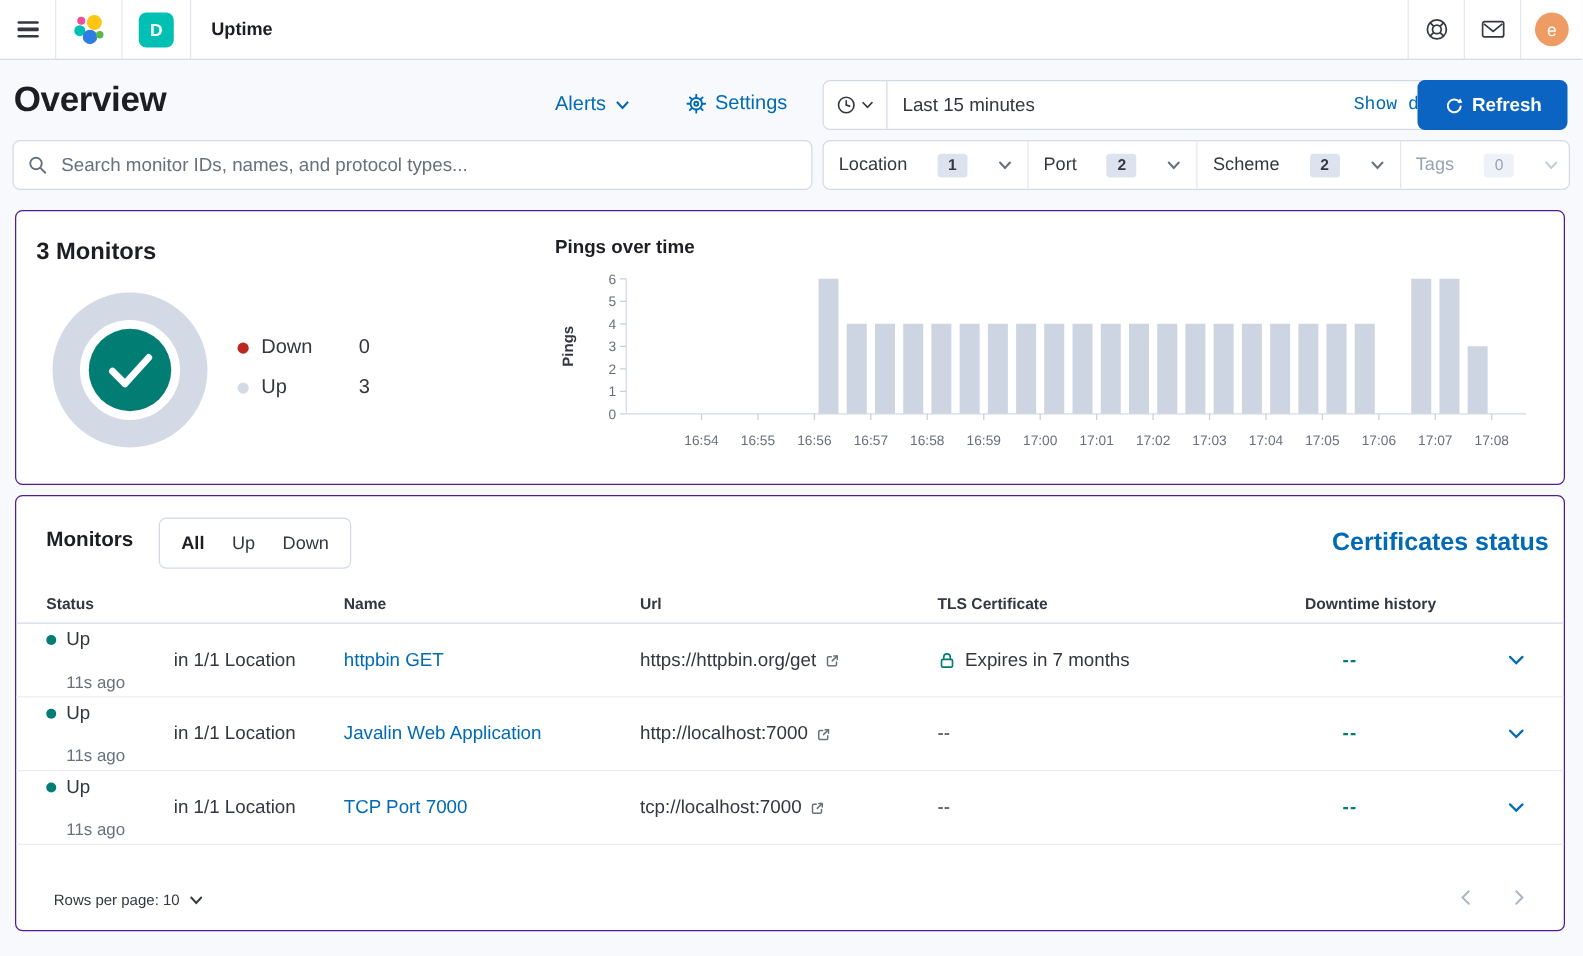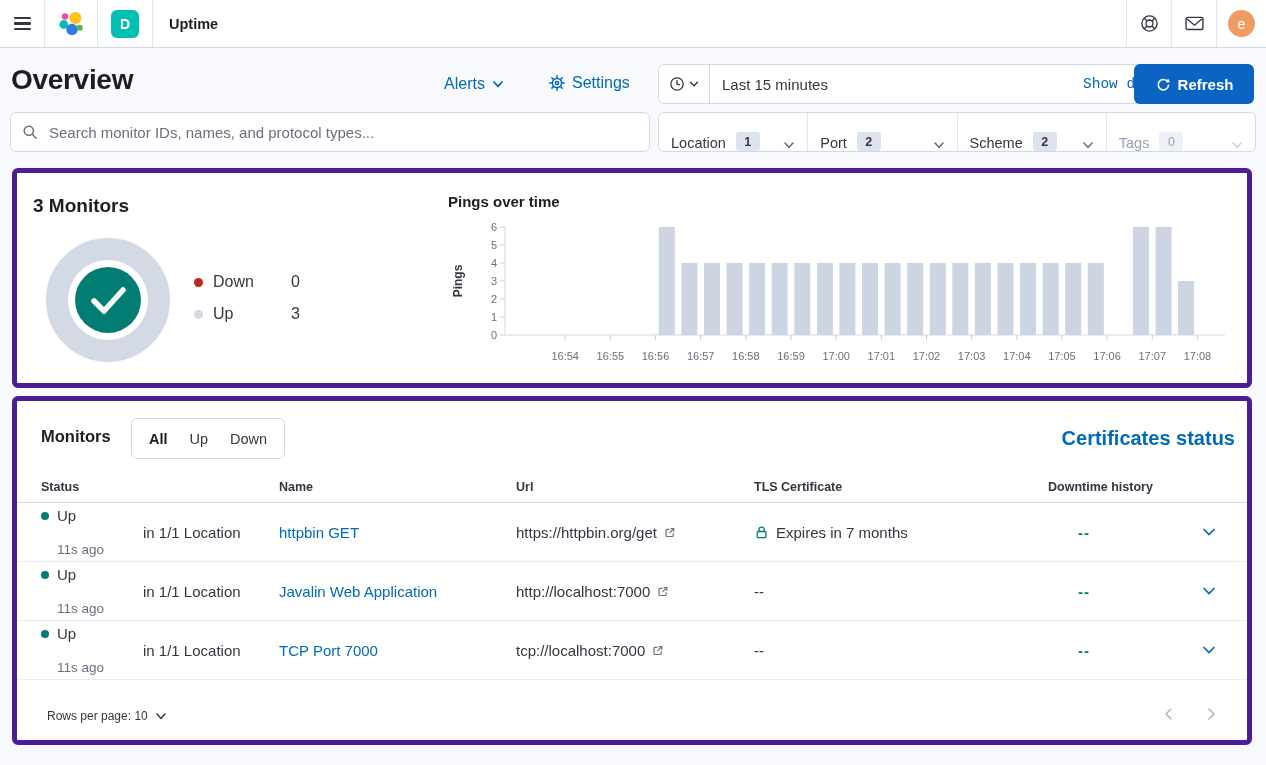--- a/index.html
+++ b/index.html
@@ -49,31 +49,31 @@
     align-items:center; justify-content:center; gap:8px; cursor:pointer; font-family:inherit; }
 
   
   #searchbox { position:absolute; left:10px; top:112px; width:640px; height:40px; background:#fff;
     border:1px solid #d3dae6; border-radius:6px; display:flex; align-items:center; padding:0 11px; gap:9px; }
   #searchbox input { border:none; outline:none; flex:1; font-size:15px; color:#0f172a; font-family:inherit; background:transparent; }
   #searchbox input::placeholder { color:#69707d; }
 
   #filtergroup { position:absolute; left:658px; top:112px; width:598px; height:40px; background:#fff;
     border:1px solid #d3dae6; border-radius:6px; display:flex; overflow:hidden; }
-  .filter-seg { flex:1; display:flex; align-items:flex-end; gap:10px; padding:0 12px; background:none;
+  .filter-seg { flex:1; display:flex; align-items:center; gap:24px; padding:0 12px; background:none;
     border:none; border-left:1px solid #e2e7ef; font-size:14.5px; color:#343741; cursor:pointer; font-family:inherit; }
   .filter-seg:first-child { border-left:none; }
   .filter-badge { min-width:24px; height:19px; border-radius:3px; background:#dde3ee; font-size:12.5px;
     font-weight:600; color:#343741; display:flex; align-items:center; justify-content:center; padding:0 7px; }
   .filter-seg .chev { margin-left:auto; }
   .filter-seg.disabled { color:#98a2b3; cursor:default; }
   .filter-seg.disabled .filter-badge { background:#eef1f7; color:#98a2b3; font-weight:400; }
 
   
-  .panel { position:absolute; left:12px; width:1240px; background:#fff; border:5px solid #4c1d95; border-radius:6px; }
+  .panel { position:absolute; left:12px; width:1240px; background:#fff; border:1px solid #4c1d95; border-radius:6px; }
   #panel-summary  { top:168px; height:220px; }
   #panel-monitors { top:396px; height:349px; }
 
   #summary-title { position:absolute; left:16px; top:22px; margin:0; font-size:19px; font-weight:700; color:#1d1e24; }
   #donut { position:absolute; left:26px; top:62px; }
   #legend { position:absolute; left:177px; top:98px; }
   .legend-row { display:flex; align-items:center; height:22px; margin-bottom:10px; font-size:16px; color:#343741; }
   .legend-dot { width:9px; height:9px; border-radius:50%; margin-right:10px; }
   .legend-label { width:78px; }
 

